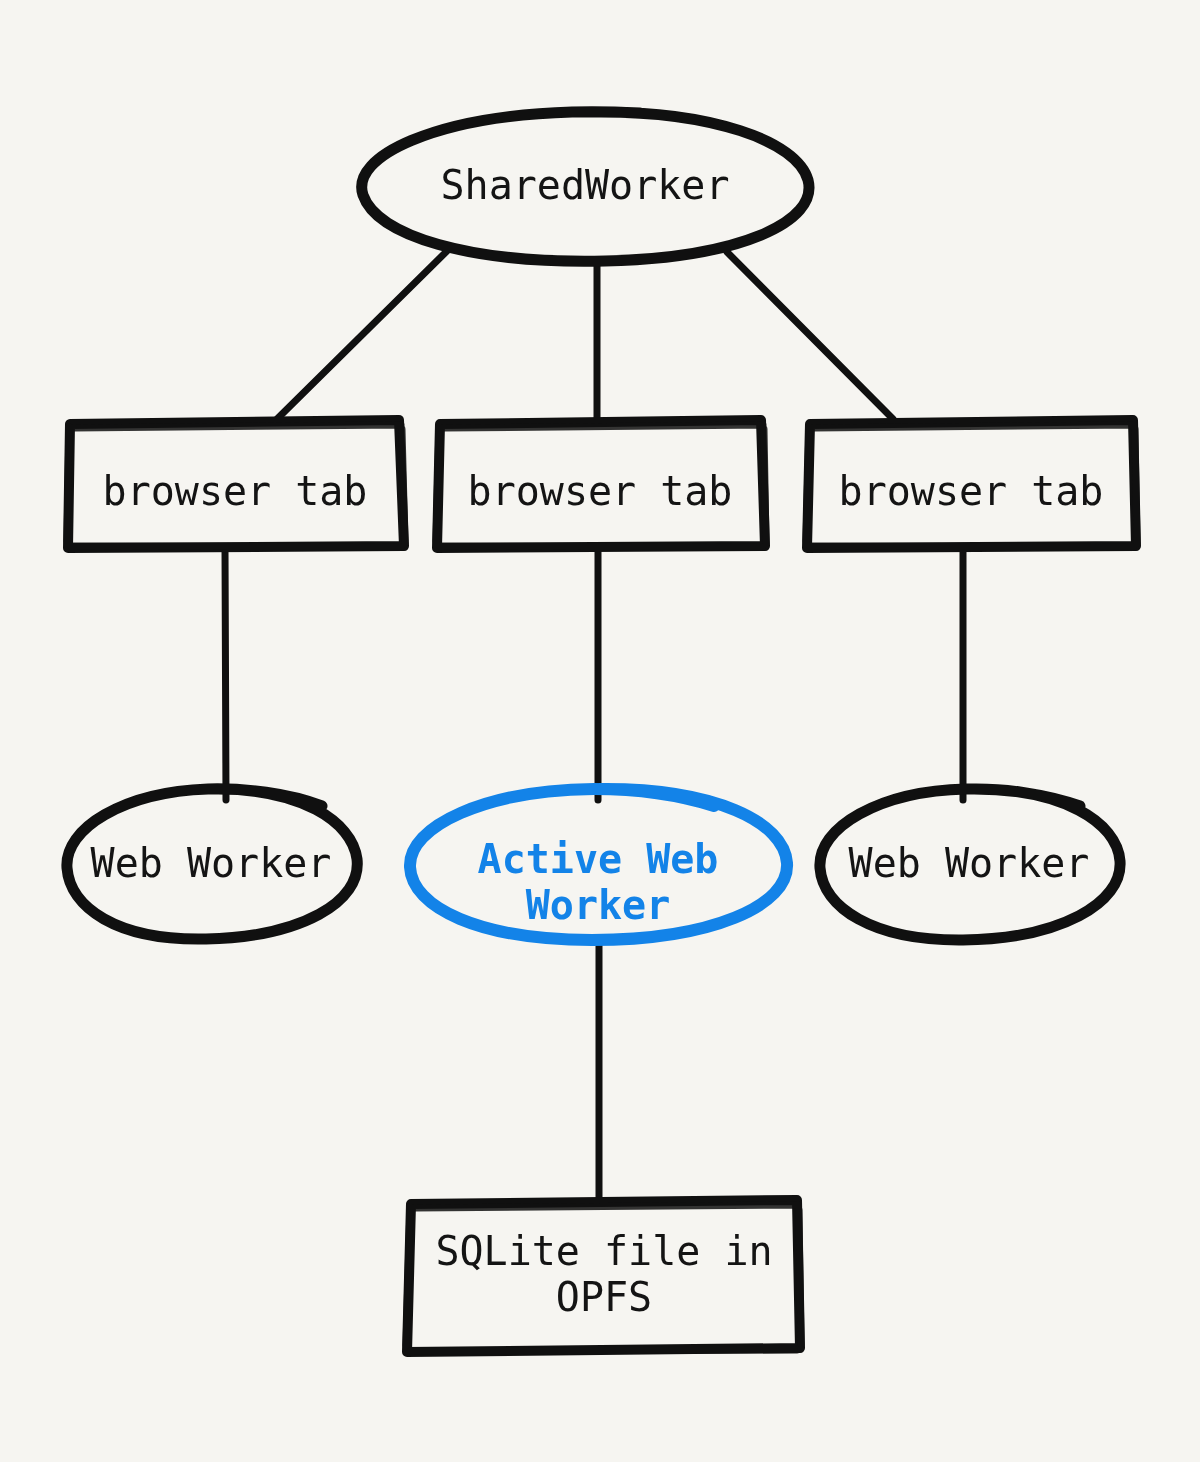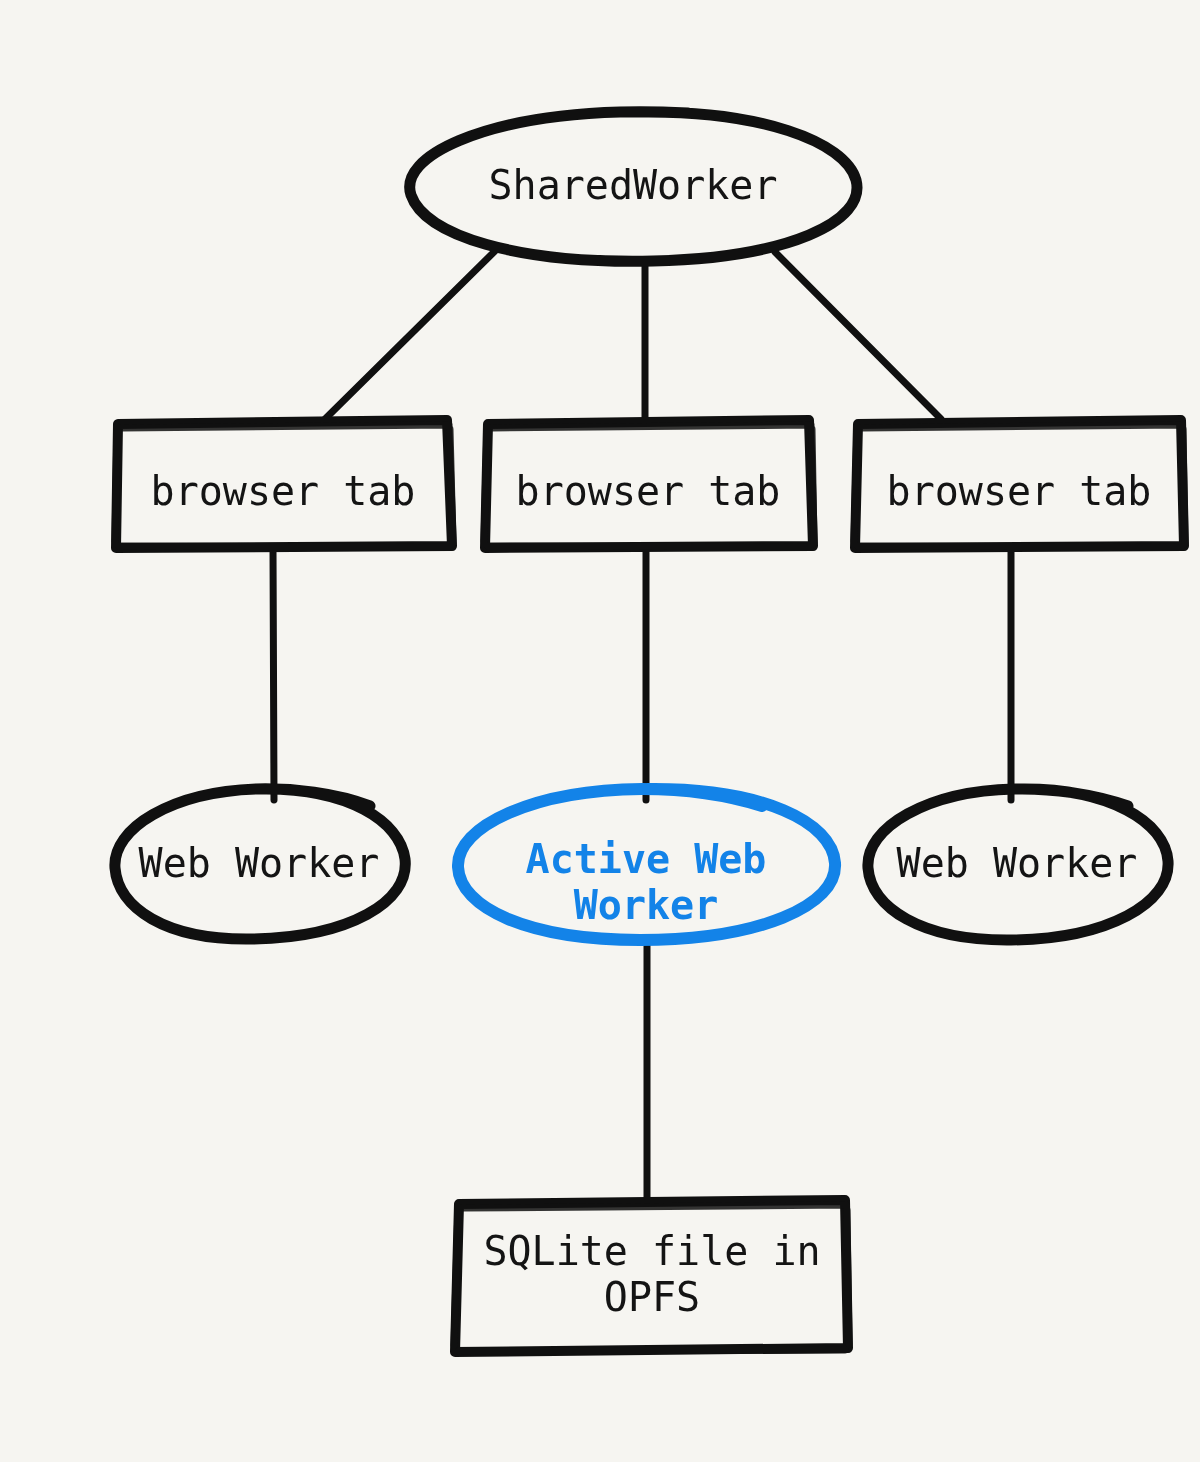--- a/index.html
+++ b/index.html
@@ -11,21 +11,20 @@
   body {
     width: 1200px;
     height: 1462px;
     position: relative;
     overflow: hidden;
     font-family: "DejaVu Sans Mono", "Liberation Mono", monospace;
   }
   #diagram-root {
     position: absolute;
     inset: 0;
-    padding-left: 48px;
   }
   svg#diagram-svg {
     display: block;
     width: 1200px;
     height: 1462px;
   }
   .node-shape {
     fill: none;
     stroke-linecap: round;
     stroke-linejoin: round;

